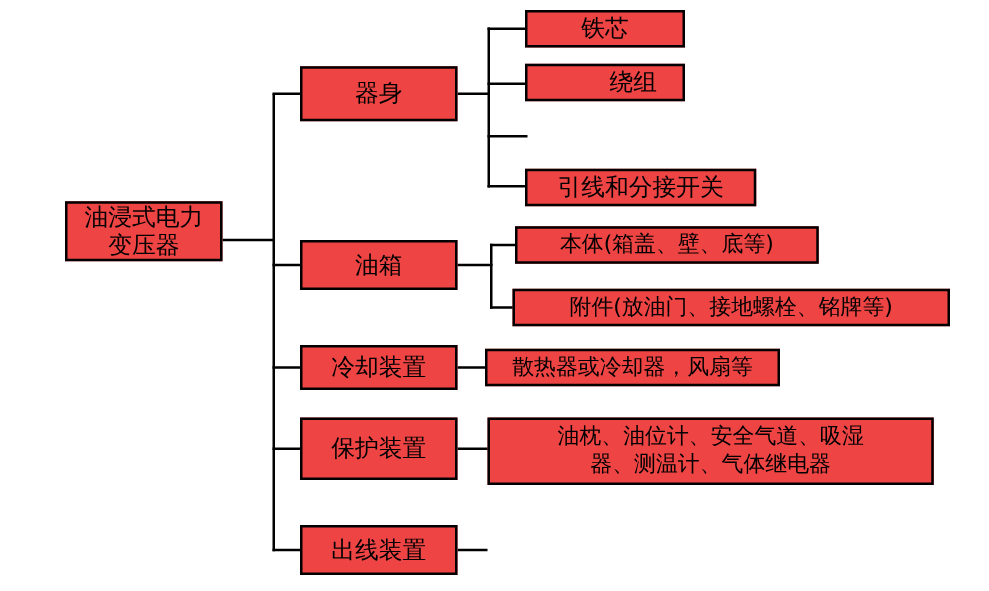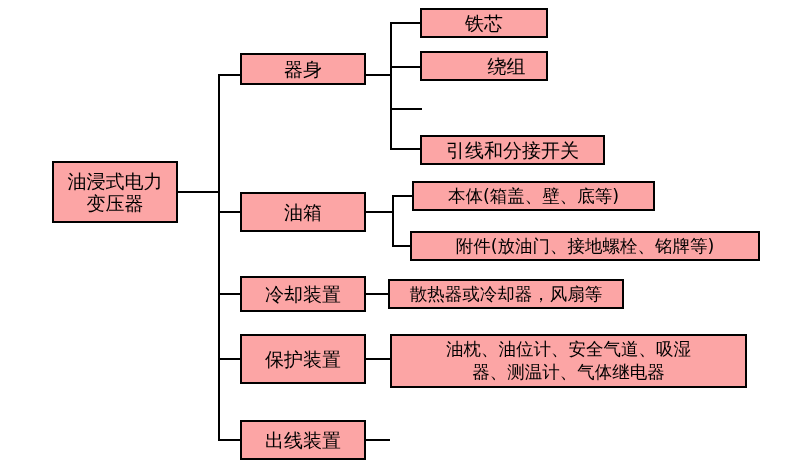--- a/index.html
+++ b/index.html
@@ -15,21 +15,21 @@
     position: relative;
     width: 791px;
     height: 473px;
     background: #ffffff;
     overflow: hidden;
   }
   .box {
     position: absolute;
     box-sizing: border-box;
     border: 2px solid #000000;
-    background: #fca5a5;
+    background: #ef4444;
     display: flex;
     align-items: center;
     justify-content: center;
     text-align: center;
     line-height: 1.18;
     font-size: 19px;
     letter-spacing: 0px;
     white-space: nowrap;
     z-index: 3;
   }
@@ -90,28 +90,28 @@
   <div class="vline" style="left:392px; top:195px; height:52px;"></div>
   <div class="hline" style="left:392px; top:195px; width:22px;"></div>
   <div class="hline" style="left:392px; top:245px; width:20px;"></div>
 
   <div class="hline" style="left:366px; top:293px; width:24px;"></div>
 
   <div class="hline" style="left:366px; top:358px; width:26px;"></div>
 
   <div class="hline" style="left:366px; top:439px; width:24px;"></div>
 
-  <div class="box" style="left:52px; top:161px; width:126px; height:62px;">
+  <div class="box" style="left:52px; top:161px; width:126px; height:48px;">
     <span class="txt">
       <span>油浸式电力</span><br>
       <span>变压器</span>
     </span>
   </div>
 
-  <div class="box" style="left:240px; top:53px; width:126px; height:32px;">
+  <div class="box" style="left:240px; top:53px; width:126px; height:44px;">
     <span class="txt">器身</span>
   </div>
 
   <div class="box" style="left:420px; top:8px; width:128px; height:30px;">
     <span class="txt">铁芯</span>
   </div>
 
   <div class="box" style="left:420px; top:51px; width:128px; height:30px;padding-left:45px;">
     <span class="txt">绕组</span>
   </div>

